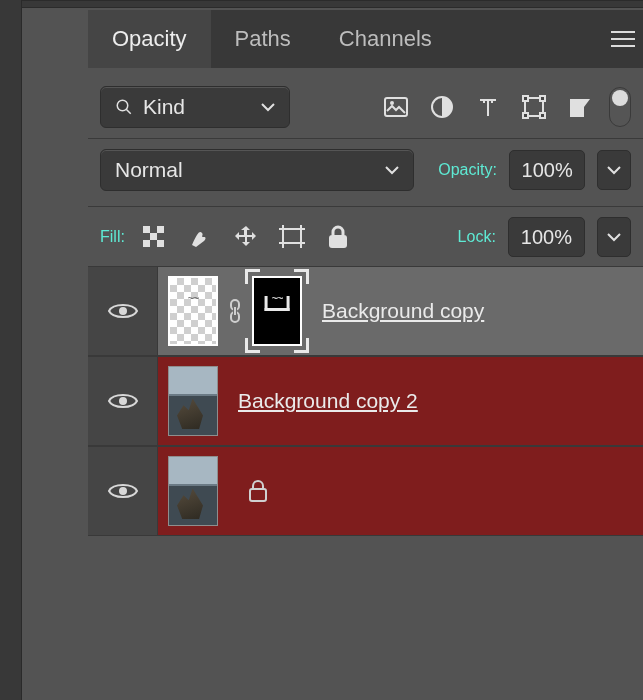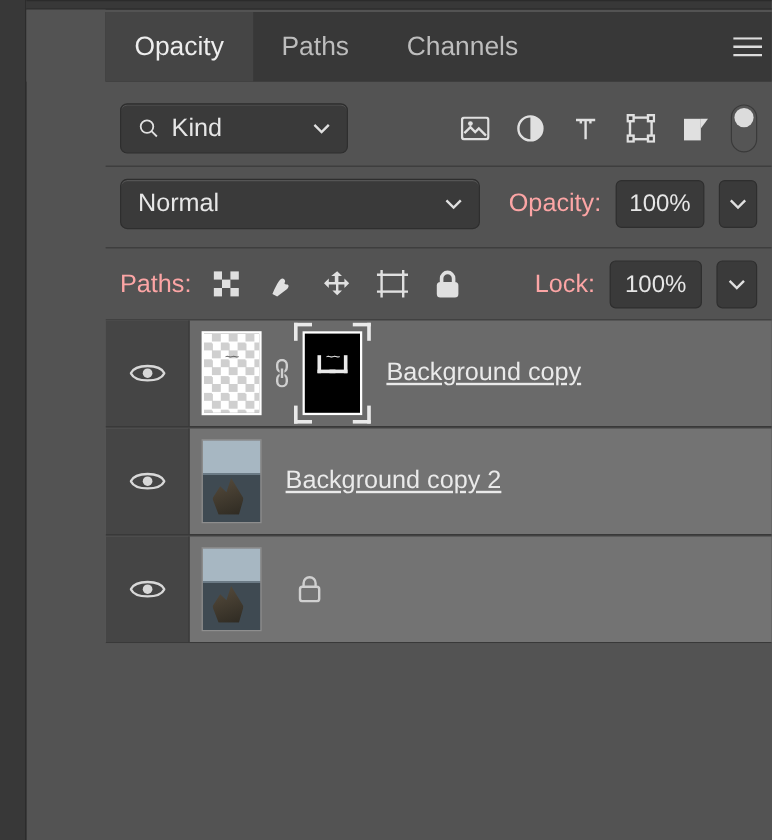--- a/index.html
+++ b/index.html
@@ -15,27 +15,27 @@
   .tab.active { background:#454545; color:#ededed; }
   .tabbar .spacer { flex:1; }
   .flyout { width:40px; display:flex; align-items:center; justify-content:center; }
   .flyout svg { stroke:#dcdcdc; }
   
   .row { display:flex; align-items:center; padding:10px 12px; gap:12px; }
   .row1 { padding-top:18px; }
   .pill { display:flex; align-items:center; gap:10px; background:#3a3a3a; border:1px solid #2e2e2e; border-radius:6px; height:42px; padding:0 14px; font-size:21px; color:#e6e6e6; box-shadow:0 1px 0 #555 inset; }
   .pill .chev { margin-left:18px; }
   .iconbtn { width:34px; height:34px; display:flex; align-items:center; justify-content:center; color:#e4e4e4; }
-  .label { font-size:21px; color:#fca5a5; }
+  .label { font-size:16px; color:#5eead4; }
   .valuebox { background:#3a3a3a; border:1px solid #2e2e2e; border-radius:5px; height:40px; padding:0 12px; display:flex; align-items:center; font-size:20px; color:#e6e6e6; min-width:74px; justify-content:center;}
   .chevbox { background:#3a3a3a; border:1px solid #2e2e2e; border-radius:5px; height:40px; width:34px; display:flex; align-items:center; justify-content:center;}
   .row-divider { border-top:1px solid #3a3a3a; }
   
   .layers { position:absolute; left:88px; right:0; top:266px; }
-  .layer { display:flex; align-items:center; height:90px; background:#737373; border-top:1px solid #393939; border-bottom:1px solid #393939;}
+  .layer { display:flex; align-items:center; height:90px; background:#7f1d1d; border-top:1px solid #393939; border-bottom:1px solid #393939;}
   .layer.selected { background:#6a6a6a; }
   .vis { width:70px; display:flex; align-items:center; justify-content:center; border-right:1px solid #393939; height:100%; background:#454545;}
   .thumb-area { display:flex; align-items:center; gap:10px; padding:0 10px; }
   .thumb { width:50px; height:70px; border:1px solid #9c9c9c; background:#202020; position:relative; }
   .thumb.trans { background:
     repeating-conic-gradient(#cfcfcf 0 25%, #fff 0 50%) 0 0/14px 14px; border:2px solid #fff;}
   .thumb.mask { background:#000; border:2px solid #fff; position:relative;}
   .mask-corners::before,.mask-corners::after,.mask-corners span::before,.mask-corners span::after{
     content:""; position:absolute; width:12px; height:12px; border:3px solid #e9e9e9;
   }
@@ -142,21 +142,21 @@
     <span class="label">Opacity:</span>
     <div class="valuebox">100%</div>
     <div class="chevbox">
       <svg width="14" height="10" viewBox="0 0 14 10">
           <path d="M1 2l6 6 6-6" fill="none" stroke="#e0e0e0" stroke-width="2"></path>
         </svg>
     </div>
   </div>
 
   <div class="row row-divider lock-row">
-    <span class="label">Paths:</span>
+    <span class="label">Fill:</span>
     <div class="iconbtn">
       <svg width="22" height="22" viewBox="0 0 22 22">
           <rect width="22" height="22" fill="none"></rect>
           <rect x="0" y="0" width="7" height="7" fill="#e0e0e0"></rect>
           <rect x="7" y="7" width="7" height="7" fill="#e0e0e0"></rect>
           <rect x="14" y="0" width="7" height="7" fill="#e0e0e0"></rect>
           <rect x="0" y="14" width="7" height="7" fill="#e0e0e0"></rect>
           <rect x="14" y="14" width="7" height="7" fill="#e0e0e0"></rect>
         </svg>
     </div>

